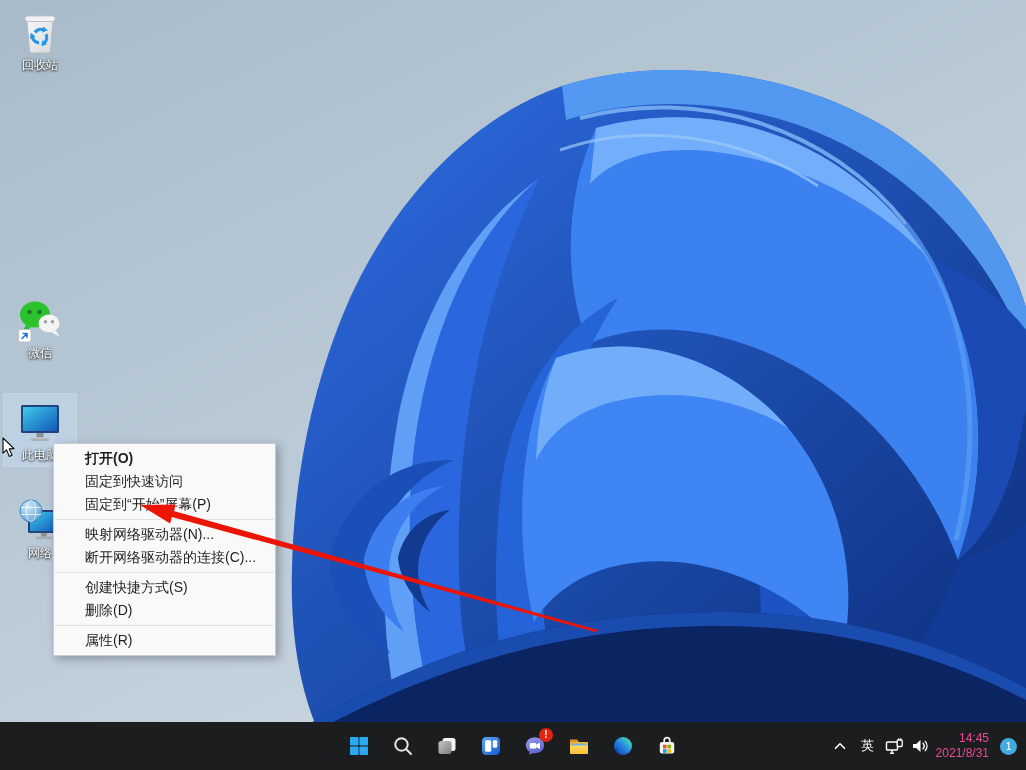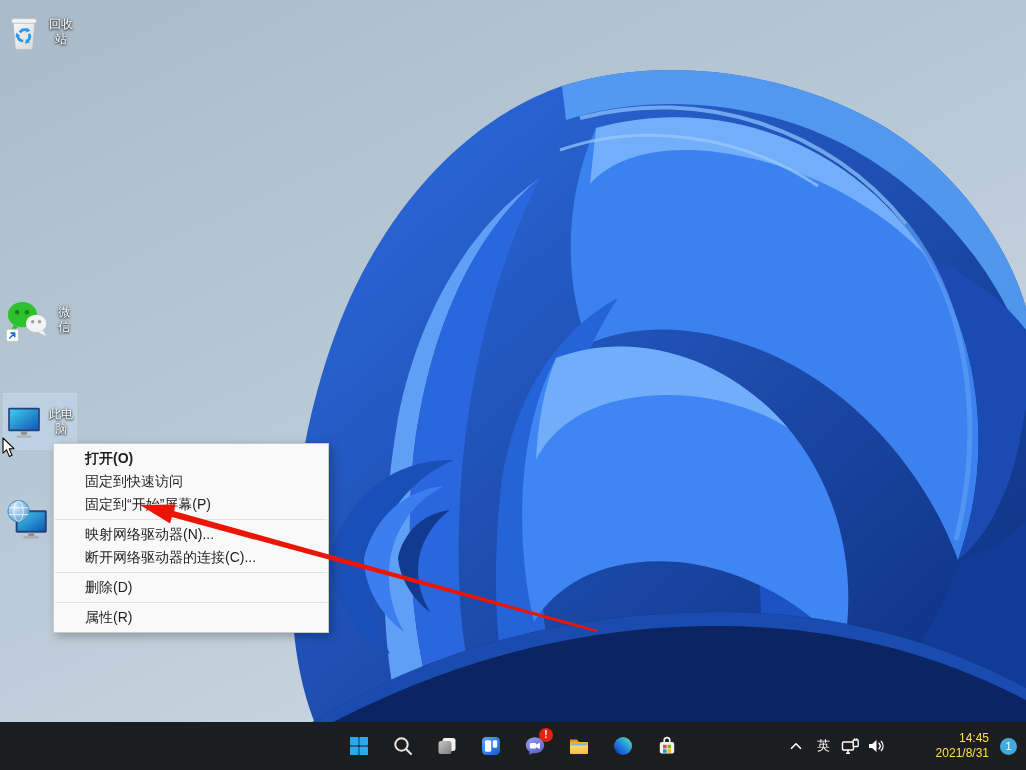--- a/index.html
+++ b/index.html
@@ -3,45 +3,45 @@
 <meta charset="utf-8">
 <style>
   html,body{margin:0;padding:0;background:#2a2a2a;}
   .screen{position:relative;width:1026px;height:770px;overflow:hidden;
     font-family:"Liberation Sans","DejaVu Sans",sans-serif;
     background:linear-gradient(155deg,#a9bbca 0%,#b9c9d6 45%,#d4dfe8 100%);}
   .wp{position:absolute;left:0;top:0;width:1026px;height:770px;display:block;}
 
   
   .dicon{position:absolute;left:4px;width:72px;padding:4px 0 3px 0;display:flex;
-    flex-direction:row;align-items:center;gap:2px;cursor:default;z-index:5;}
+    flex-direction:column;align-items:center;gap:2px;cursor:default;z-index:5;}
   .dicon.selected{background:rgba(196,219,240,.55);outline:1px solid rgba(255,255,255,.25);font-family:Liberation Serif, serif;}
   .dlabel{font-size:12px;color:#fff;text-align:center;line-height:15px;max-width:70px;
     text-shadow:0 1px 2px rgba(0,0,0,.85),0 0 3px rgba(0,0,0,.65);}
 
   
-  .ctx{position:absolute;left:53px;top:443px;width:276px;box-sizing:border-box;
+  .ctx{position:absolute;left:53px;top:443px;width:223px;box-sizing:border-box;
     background:#f9f9f9;border:1px solid #cbcbcb;box-shadow:3px 3px 9px rgba(0,0,0,.28);
     padding:3px 0;z-index:20;}
   .ci{height:23px;line-height:23px;padding-left:31px;font-size:14px;color:#1f1f1f;cursor:default;white-space:nowrap;}
   .ci.bold{font-weight:bold;}
   .csep{height:1px;background:#e1e1e1;margin:3px 1px;}
 
   
   .arrow-svg{position:absolute;left:0;top:0;width:1026px;height:770px;z-index:30;pointer-events:none;}
   .cursor{position:absolute;left:2px;top:437px;z-index:40;pointer-events:none;}
 
   
   .taskbar{position:absolute;left:0;bottom:0;width:1026px;height:48px;background:#1c1d1f;z-index:50;}
   .tb-center{position:absolute;left:50%;top:0;transform:translateX(-50%);height:48px;display:flex;align-items:center;}
   .tb-btn{width:44px;height:44px;border-radius:6px;display:flex;align-items:center;justify-content:center;position:relative;cursor:pointer;}
   .tb-tray{position:absolute;right:4px;top:0;height:48px;display:flex;align-items:center;}
   .tray-btn{height:40px;display:flex;align-items:center;justify-content:center;border-radius:5px;cursor:pointer;}
   .lang{color:#fff;font-size:13px;width:30px;text-align:center;}
-  .clock{text-align:right;color:#fde047;font-size:12px;line-height:15px;padding:0 5px;cursor:pointer;margin-left:44px;}
+  .clock{text-align:right;color:#ec4899;font-size:12px;line-height:15px;padding:0 5px;cursor:pointer;}
   .notif{width:17px;height:17px;border-radius:50%;background:#41aadf;color:#fff;font-size:11px;
     line-height:17px;text-align:center;margin:0 5px 0 6px;cursor:pointer;}
   .chat-badge{position:absolute;top:4px;right:4px;width:14px;height:14px;border-radius:50%;
     background:#e0240f;color:#fff;font-size:10px;font-weight:bold;line-height:14px;text-align:center;}
 </style>
 </head>
 <body>
 
 <div class="screen">
 
@@ -172,20 +172,21 @@
   </div>
 
   <div class="ctx">
     <div class="ci bold">打开(O)</div>
     <div class="ci">固定到快速访问</div>
     <div class="ci">固定到“开始”屏幕(P)</div>
     <div class="csep"></div>
     <div class="ci">映射网络驱动器(N)...</div>
     <div class="ci">断开网络驱动器的连接(C)...</div>
     <div class="csep"></div>
+    <div class="ci">创建快捷方式(S)</div>
     <div class="ci">删除(D)</div>
     <div class="csep"></div>
     <div class="ci">属性(R)</div>
   </div>
 
   <svg class="arrow-svg" viewBox="0 0 1026 770">
     <polygon points="140,505 170.1,523.6 171.9,517.1 596.7,632.2 597.3,629.8 173.7,510.9 175.5,504.4" fill="#ec1505"></polygon>
   </svg>
 
   <svg class="cursor" width="16" height="22" viewBox="0 0 16 22">

